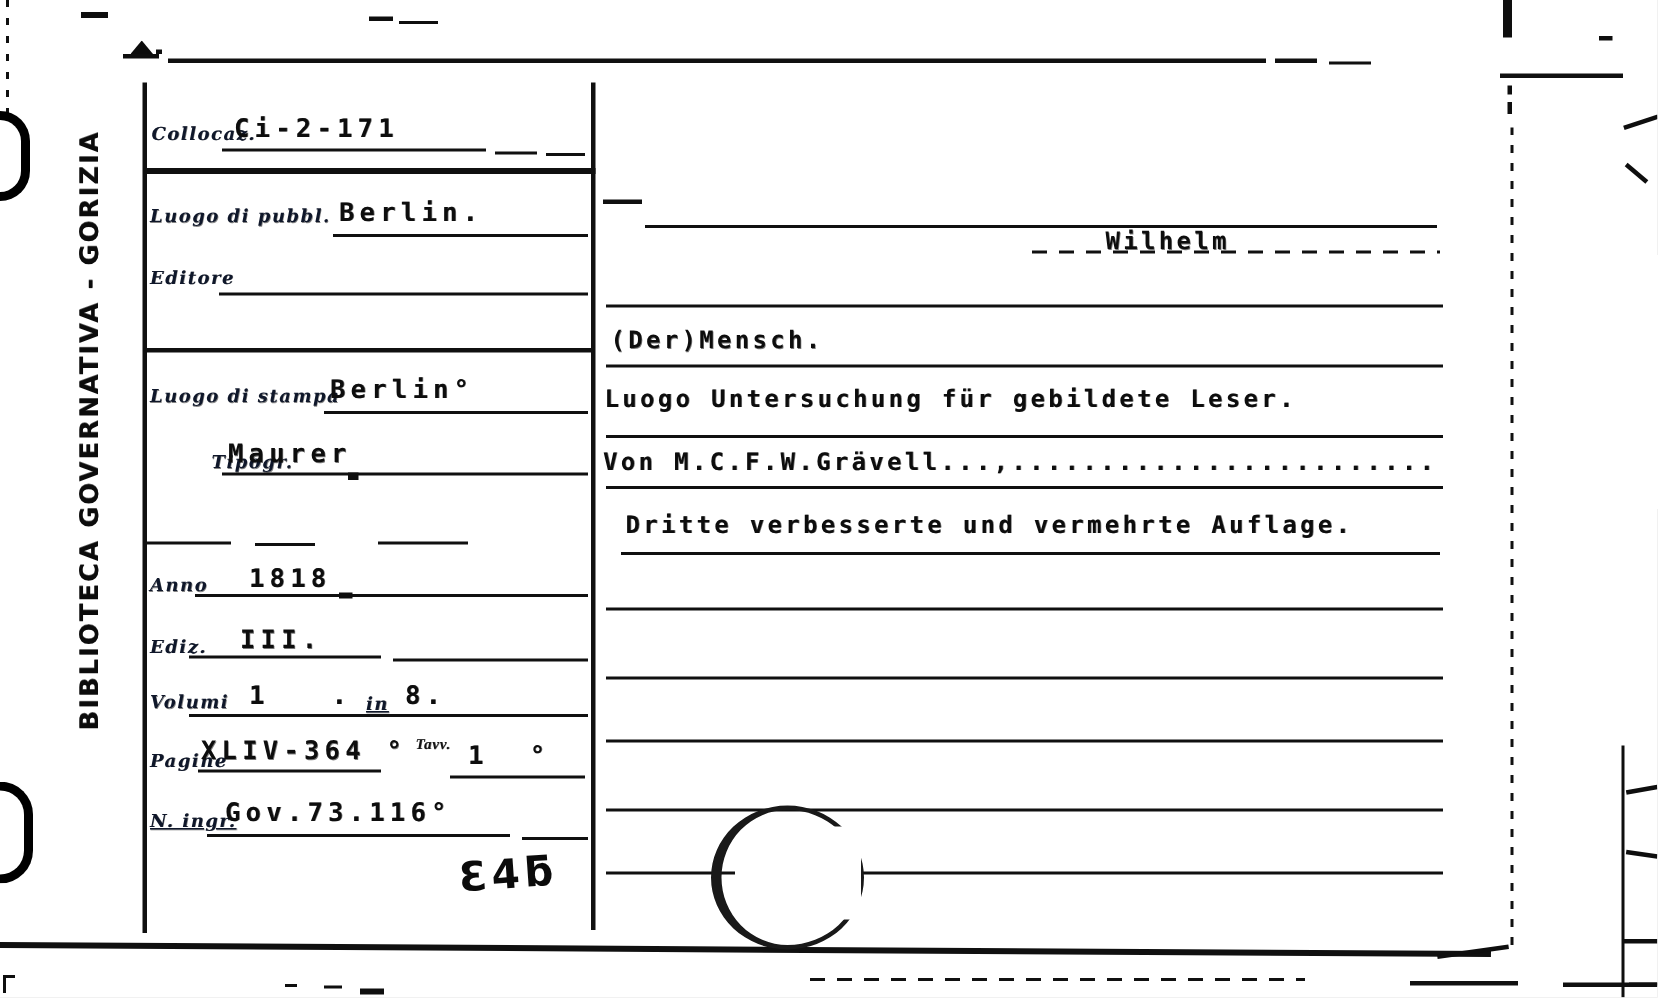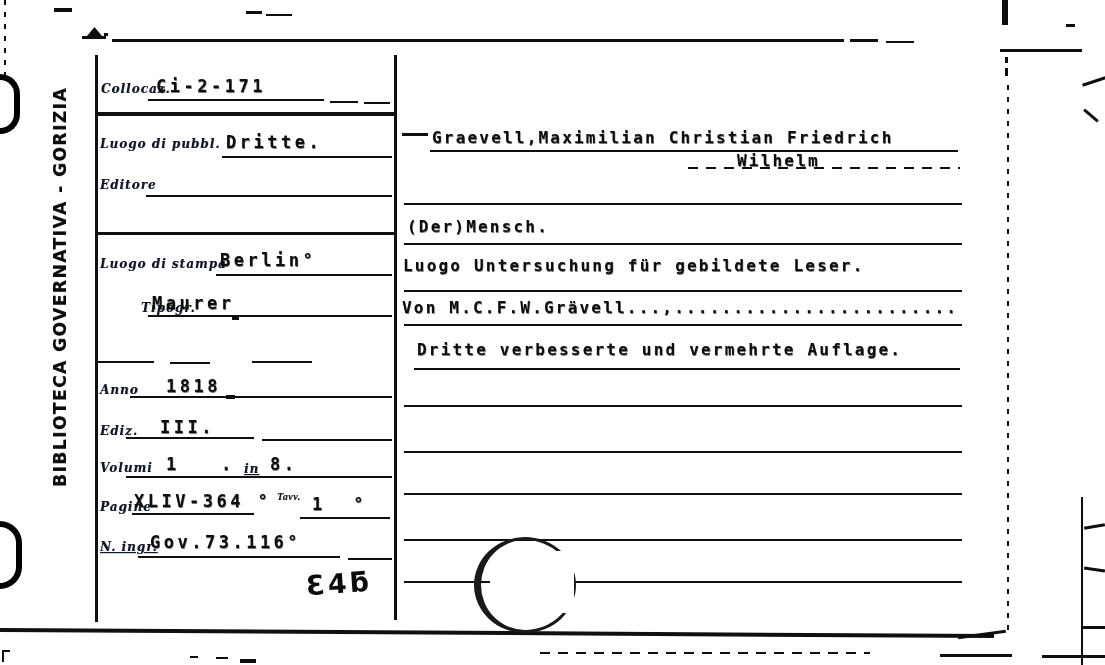--- a/index.html
+++ b/index.html
@@ -120,21 +120,21 @@
   <div class="ln" style="left:404px;top:581px;width:86px;"></div>
   <div class="ln" style="left:568px;top:581px;width:394px;"></div>
 
   <div class="stamp"></div>
   <div class="stampcover"></div>
 
   <span class="lbl" style="left:101px;top:83px;">Collocaz.</span>
   <span class="typedL" style="left:156px;top:77px;">Ci-2-171</span>
 
   <span class="lbl" style="left:100px;top:138px;">Luogo di pubbl.</span>
-  <span class="typedL" style="left:226px;top:133px;">Dritte.</span>
+  <span class="typedL" style="left:226px;top:133px;">Berlin.</span>
 
   <span class="lbl" style="left:100px;top:179px;">Editore</span>
   <span class="typedL" style="left:160px;top:176px;"></span>
 
   <span class="lbl" style="left:100px;top:258px;">Luogo di stampa</span>
   <span class="typedL" style="left:220px;top:251px;">Berlin°</span>
 
   <span class="lbl" style="left:100px;top:302px;margin-left:41px;">Tipogr.</span>
   <span class="typedL" style="left:152px;top:294px;">Maurer</span>
 
@@ -152,20 +152,19 @@
   <span class="lbl" style="left:100px;top:501px;">Pagine</span>
   <span class="typedL" style="left:134px;top:492px;">XLIV-364 °</span>
   <span class="lblsm" style="left:277px;top:492px;font-family:Liberation Serif, serif;">Tavv.</span>
   <span class="typedL" style="left:312px;top:495px;">1  °</span>
 
   <span class="lbl" style="left:100px;top:541px;text-decoration:underline;">N. ingr.</span>
   <span class="typedL" style="left:150px;top:533px;">Gov.73.116°</span>
 
   <span class="annot">Ɛ4ƃ</span>
 
-  <span class="typed" style="left:432px;top:129px;">Graevell,Maximilian Christian Friedrich</span>
   <span class="typed" style="left:737px;top:152px;">Wilhelm</span>
   <span class="typed" style="left:407px;top:218px;">(Der)Mensch.</span>
   <span class="typed" style="left:403px;top:257px;">Luogo Untersuchung für gebildete Leser.</span>
   <span class="typed" style="left:402px;top:299px;"><span>Von M.C.F.W.Grävell.</span><span>..,........................</span></span>
   <span class="typed" style="left:417px;top:341px;">Dritte verbesserte und vermehrte Auflage.</span>
 
 </div>
 
 </body></html>

